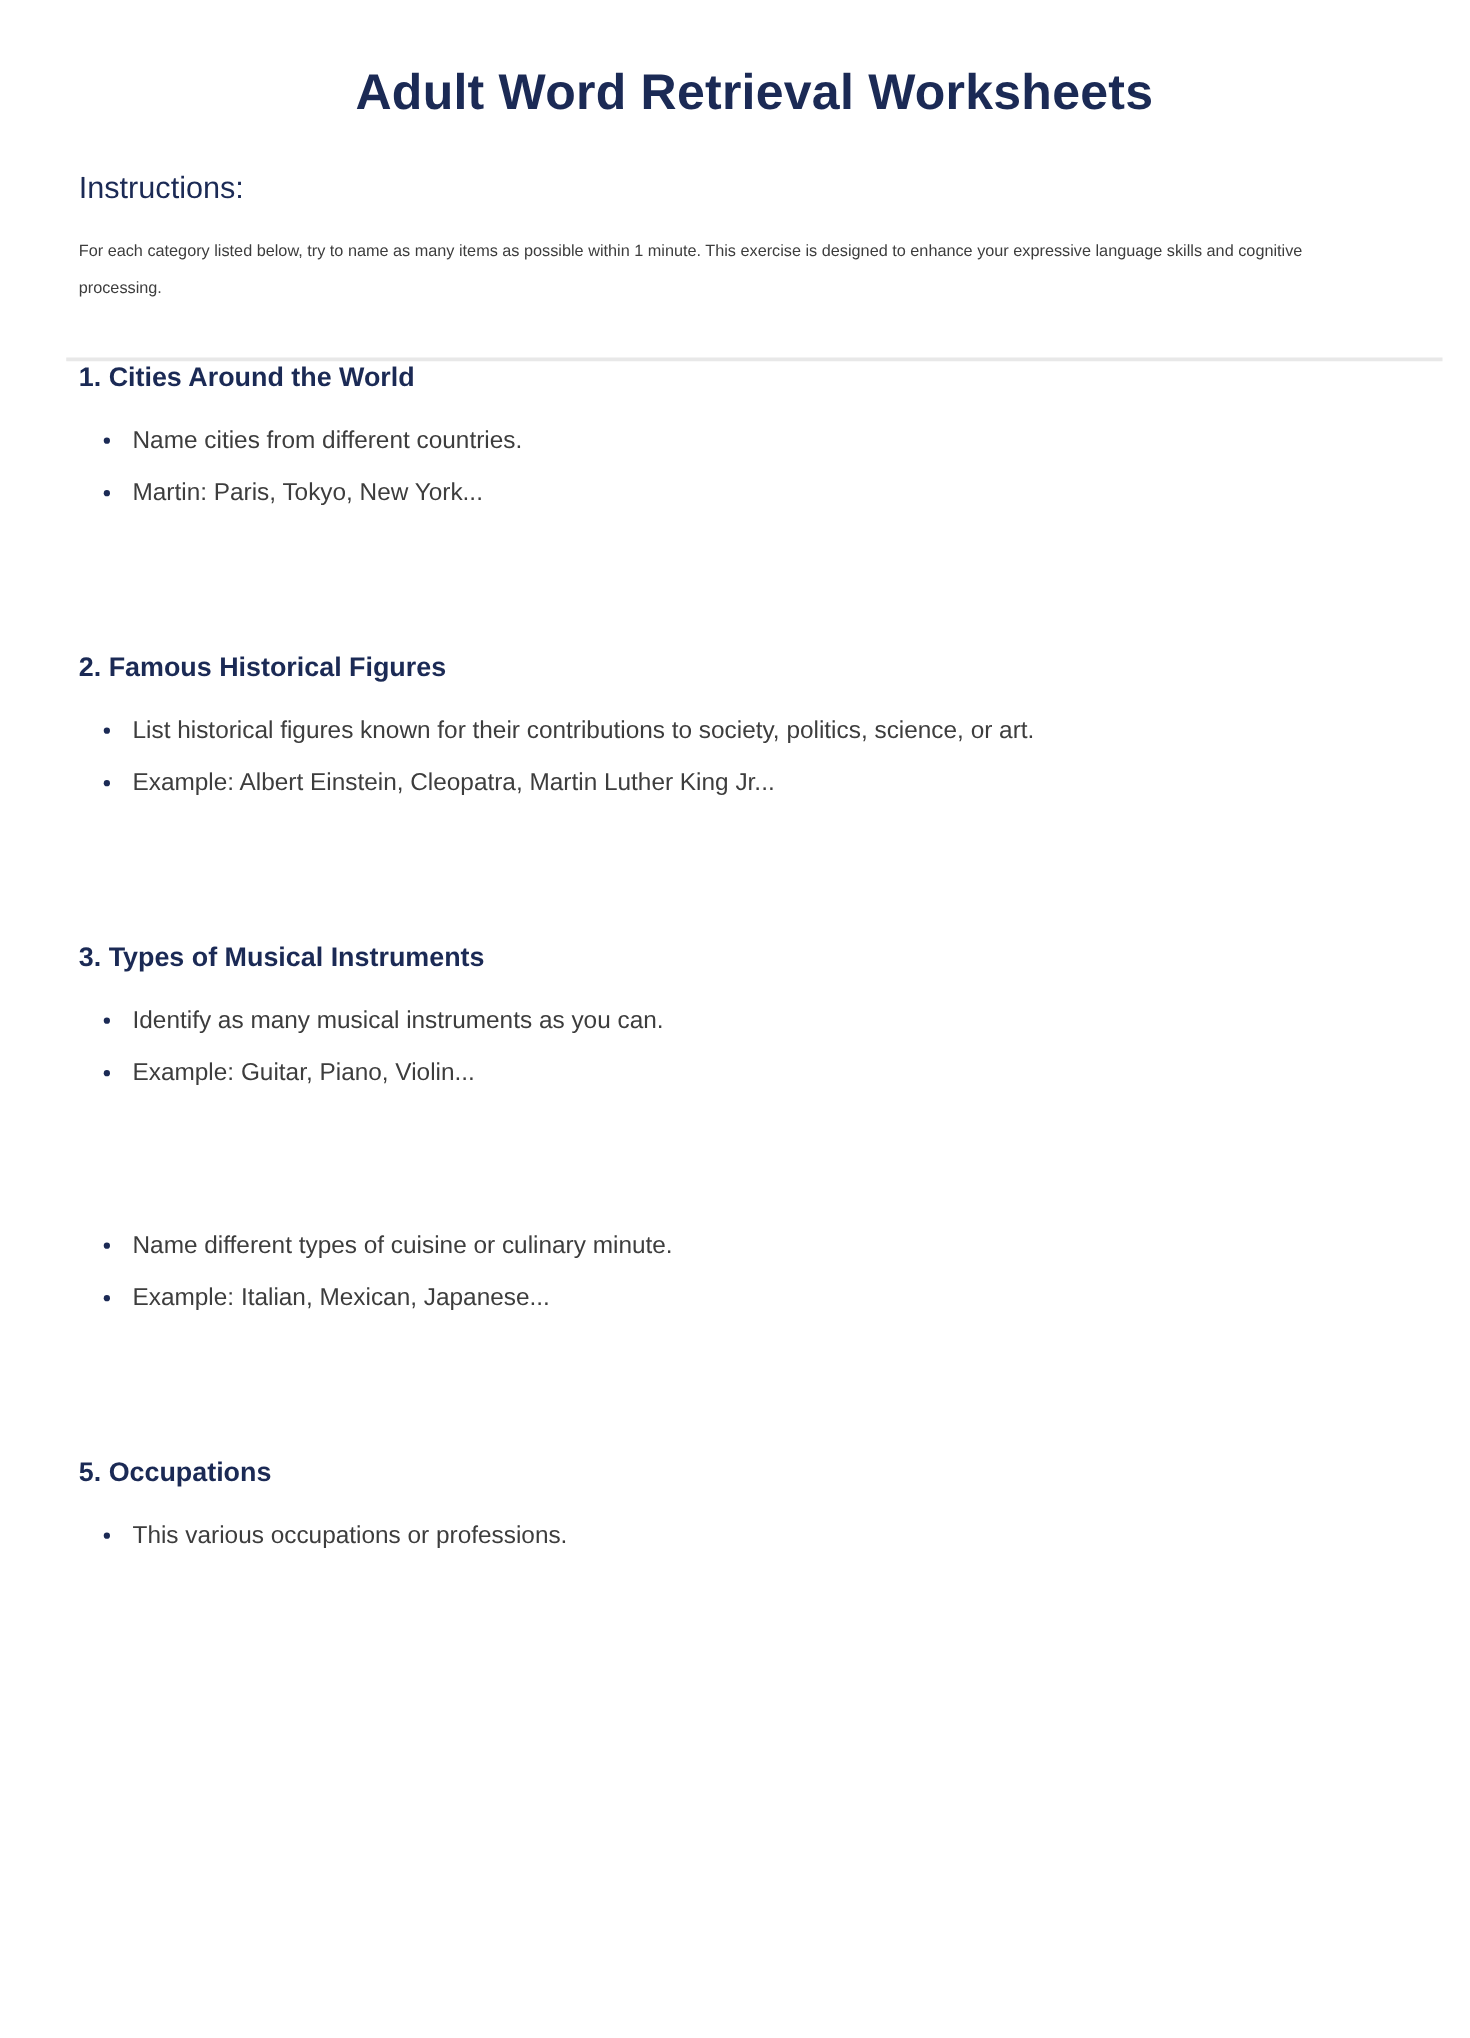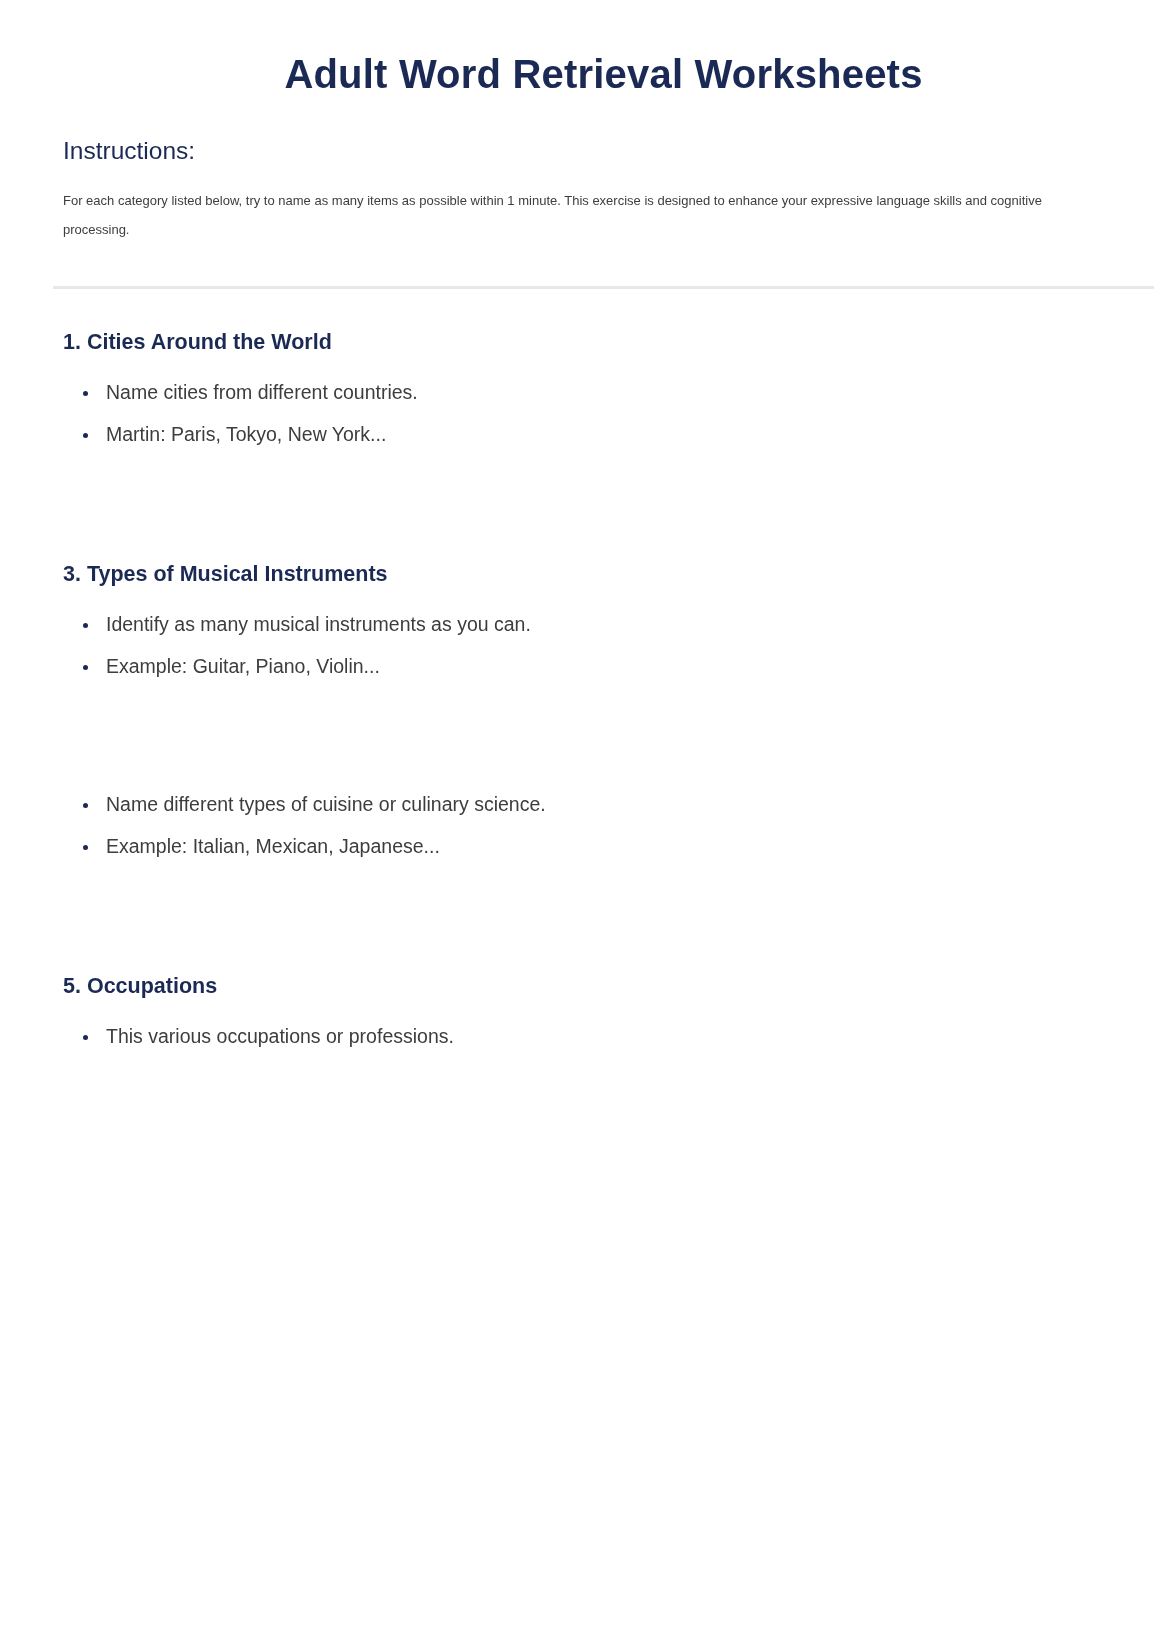--- a/index.html
+++ b/index.html
@@ -46,21 +46,20 @@
   .divider {
     border: none;
     height: 3px;
     background: var(--divider-color);
     margin: 42px -10px 0 -10px;
   }
   .ws-section {
     margin: 0 0 116px 0;
   }
   .ws-section.first {
-    margin-top: 40px;
   }
   .ws-section.last {
     margin-bottom: 0;
   }
   .section-title {
     margin: 0;
     font-size: 21.5px;
     line-height: 26px;
     font-weight: 700;
     color: var(--heading-color);
@@ -98,32 +97,39 @@
   <hr class="divider">
 
   <section class="ws-section first">
     <h3 class="section-title">1. Cities Around the World</h3>
     <ul class="bullet-list">
       <li class="bullet-item">Name cities from different countries.</li>
       <li class="bullet-item">Martin: Paris, Tokyo, New York...</li>
     </ul>
   </section>
 
+  <section class="ws-section">
+    <h3 class="section-title">2. Famous Historical Figures</h3>
+    <ul class="bullet-list">
+      <li class="bullet-item">List historical figures known for their contributions to society, politics, science, or art.</li>
+      <li class="bullet-item">Example: Albert Einstein, Cleopatra, Martin Luther King Jr...</li>
+    </ul>
+  </section>
 
   <section class="ws-section">
     <h3 class="section-title">3. Types of Musical Instruments</h3>
     <ul class="bullet-list">
       <li class="bullet-item">Identify as many musical instruments as you can.</li>
       <li class="bullet-item">Example: Guitar, Piano, Violin...</li>
     </ul>
   </section>
 
   <section class="ws-section">
     <ul class="bullet-list">
-      <li class="bullet-item">Name different types of cuisine or culinary science.</li>
+      <li class="bullet-item">Name different types of cuisine or culinary minute.</li>
       <li class="bullet-item">Example: Italian, Mexican, Japanese...</li>
     </ul>
   </section>
 
   <section class="ws-section last">
     <h3 class="section-title">5. Occupations</h3>
     <ul class="bullet-list">
       <li class="bullet-item">This various occupations or professions.</li>
     </ul>
   </section>

